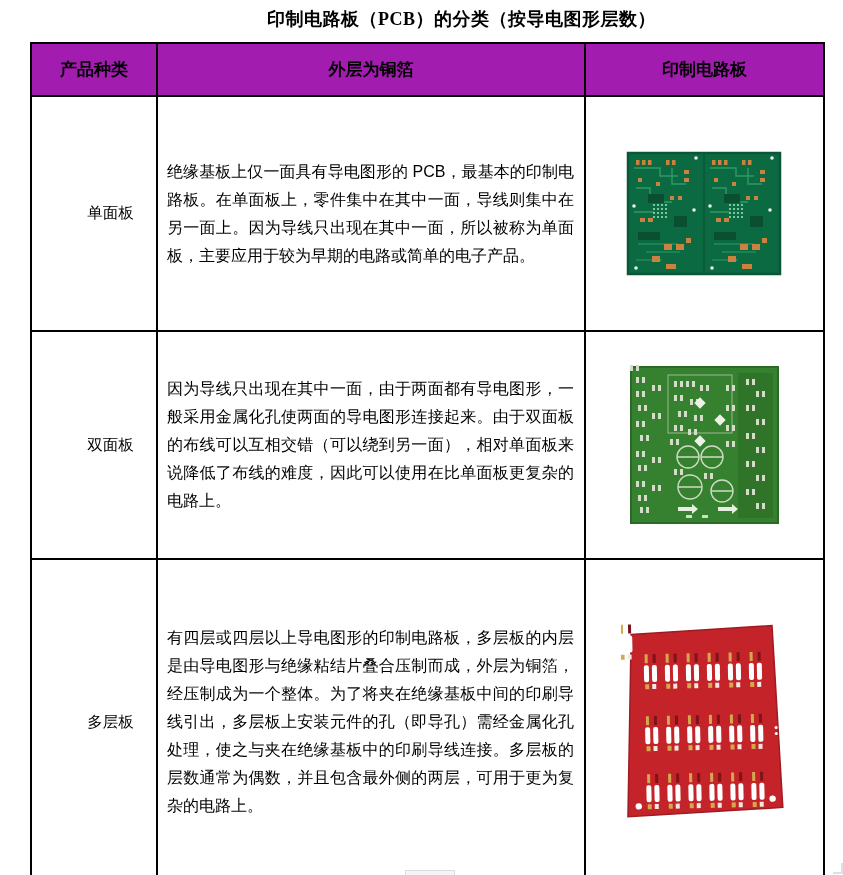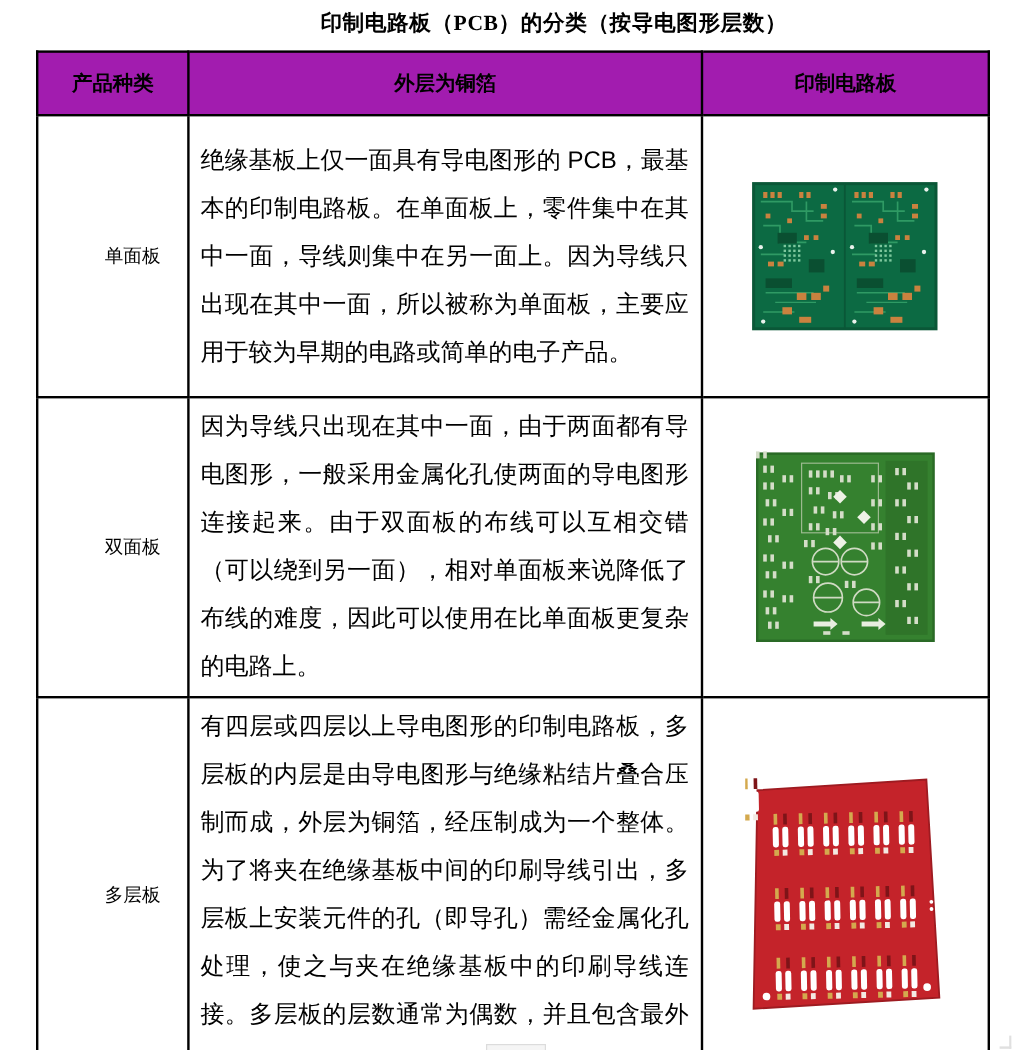--- a/index.html
+++ b/index.html
@@ -22,21 +22,21 @@
     text-align:center;vertical-align:middle;
   }
   col.c-type{width:126px;}
   col.c-feature{width:428px;}
   col.c-image{width:239px;}
   td.type-cell{
     text-align:center;vertical-align:middle;font-size:15.5px;padding-left:34px;
   }
   td.feature-cell{
     vertical-align:middle;text-align:justify;
-    font-size:20px;line-height:40px;padding:4px 10px 4px 9px;
+    font-size:16px;line-height:28px;padding:4px 10px 4px 9px;
   }
   td.image-cell{text-align:center;vertical-align:middle;}
   tr.row-1 td{height:225px;}
   tr.row-2 td{height:218px;}
   tr.row-3 td{height:316px;}
   .pcb-img{display:inline-block;vertical-align:middle;}
   .artifact-pagebreak{
     position:absolute;left:405px;top:870px;width:48px;height:5px;
     background:#f5f5f5;border:1px solid #dcdcdc;border-bottom:none;
   }

